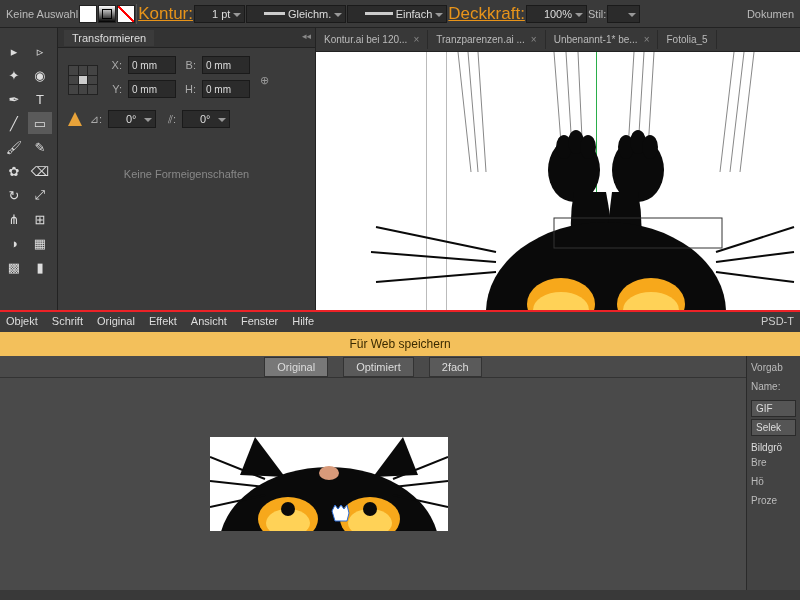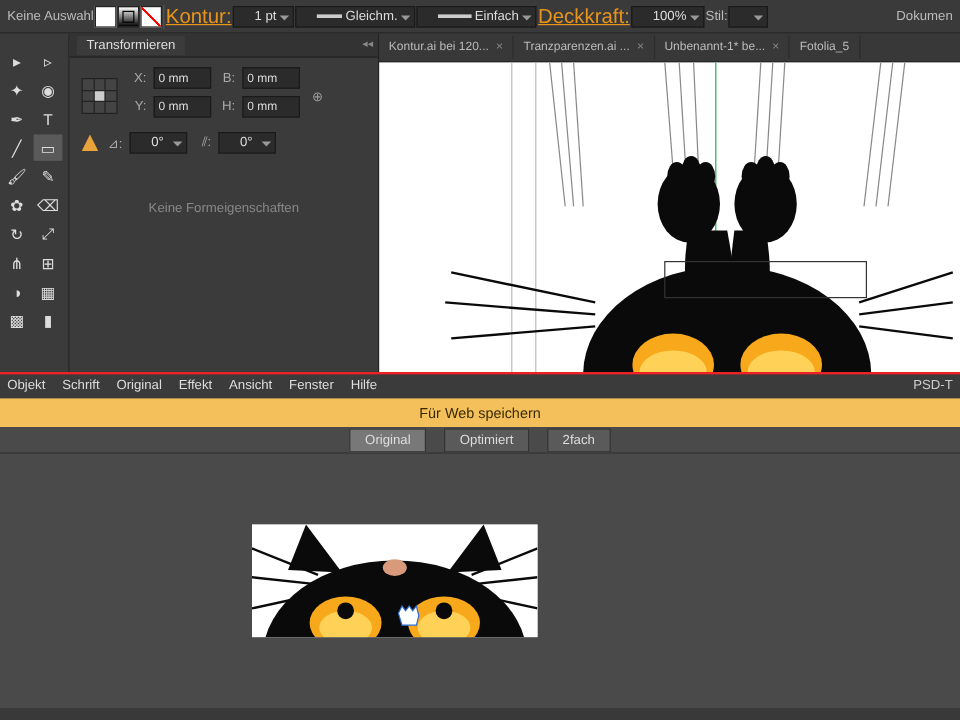--- a/index.html
+++ b/index.html
@@ -317,13 +317,23 @@
             <ellipse cx="160" cy="86" rx="22" ry="14" fill="#ffd257"></ellipse>
             <circle cx="160" cy="72" r="7" fill="#0a0a0a"></circle>
 
           <g transform="translate(122,68)">
               <path d="M0 6 l3 -6 l3 4 l3 -4 l3 4 l3 -4 l2 8 l-2 8 l-12 0 Z" fill="#fff" stroke="#2a6bd4" stroke-width="1"></path>
             </g>
         </svg>
       </div>
     </div>
   </div>
+  <div class="side-opts">
+    <div class="srow">Vorgab</div>
+    <div class="srow"><span>Name:</span></div>
+    <span class="sbtn">GIF</span>
+    <span class="sbtn">Selek</span>
+    <div class="shead">Bildgrö</div>
+    <div class="srow">Bre</div>
+    <div class="srow">Hö</div>
+    <div class="srow">Proze</div>
+  </div>
 </div>
 
 </body></html>

